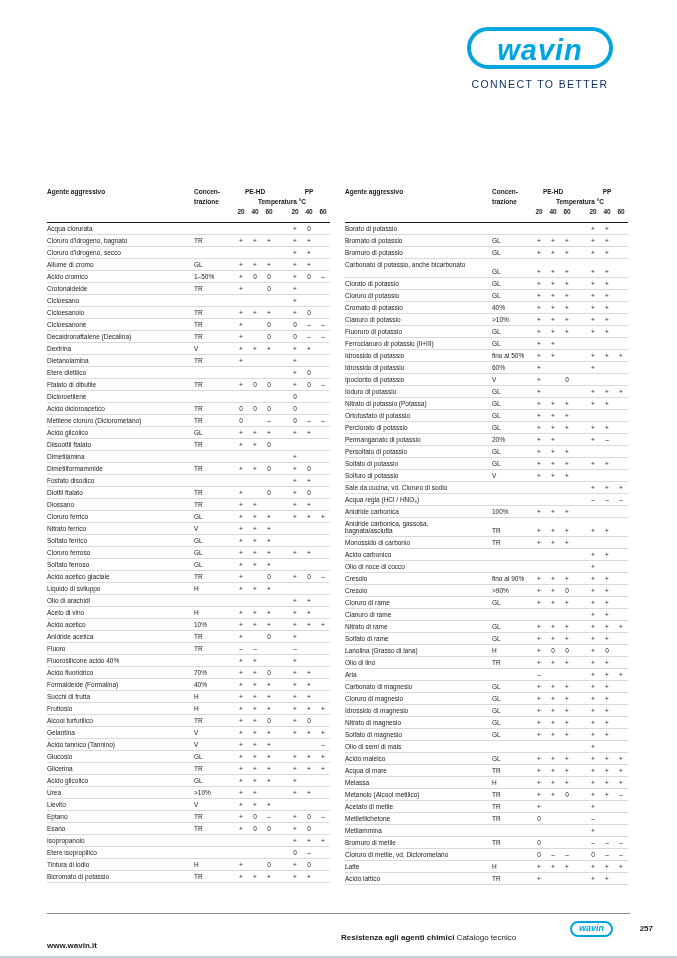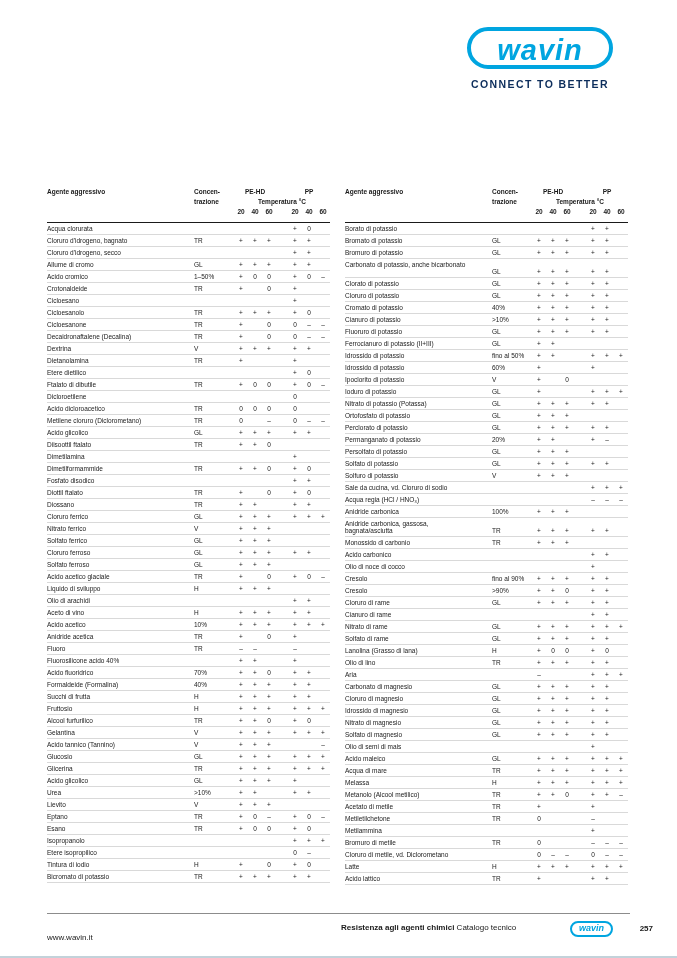--- a/index.html
+++ b/index.html
@@ -14,21 +14,21 @@
   .logo-block { position:absolute; top:27px; left:467px; width:146px; text-align:center; }
   .logo-oval {
     display:block; border:4px solid var(--blue); border-radius:30px;
     padding:0 0 3px 0; height:42px; line-height:38px;
   }
   .logo-text {
     color:var(--blue); font-weight:bold; font-style:italic;
     font-size:29px; letter-spacing:1px;
   }
   .tagline {
-    margin-top:9px; color:var(--navy); font-weight:bold;
+    margin-top:9px; color:var(--navy); font-weight:normal;
     font-size:10.5px; letter-spacing:1.4px; white-space:nowrap;
   }
 
   
   .tables { position:absolute; top:188px; left:47px; width:583px; display:flex; gap:15px; }
   .ctable { width:283px; font-size:6.5px; }
 
   .thead {
     display:grid; grid-template-columns:var(--tcols); grid-template-rows:10px 10px 10px;
     border-bottom:1px solid #1a1a1a; padding-bottom:4px; font-weight:bold;
@@ -48,22 +48,22 @@
     border-bottom:1px solid #d9d9d9; padding:2px 0; align-items:center;
   }
   .cell { line-height:7px; }
   .name { white-space:nowrap; overflow:visible; }
   .val  { text-align:center; }
   .span { grid-column:1/-1; }
 
   
   .footer-rule { position:absolute; top:913px; left:47px; width:583px; height:1px; background:#8c8c8c; }
   .footer { position:absolute; top:921px; left:47px; width:606px; height:20px; font-size:8px; }
-  .f-site  { position:absolute; left:0; top:12px; font-weight:normal;text-align:right; }
-  .f-title { position:absolute; left:294px; top:2px; white-space:nowrap; }
+  .f-site  { position:absolute; left:0; top:20px; font-weight:bold;text-align:right; }
+  .f-title { position:absolute; left:294px; top:12px; white-space:nowrap; }
   .f-title b { font-weight:bold; }
   .f-logo {
     position:absolute; right:40px; top:0; display:inline-block;
     border:2px solid var(--blue); border-radius:12px; padding:0 7px 1px 7px; line-height:11px;
   }
   .f-logo-text { color:var(--blue); font-weight:bold; font-style:italic; font-size:9px; }
   .f-page { position:absolute; right:0; top:3px; font-weight:bold; }
 
   .bottom-rule { position:absolute; left:0; bottom:0; width:677px; height:2px; background:#c3d2da; }
 </style>

